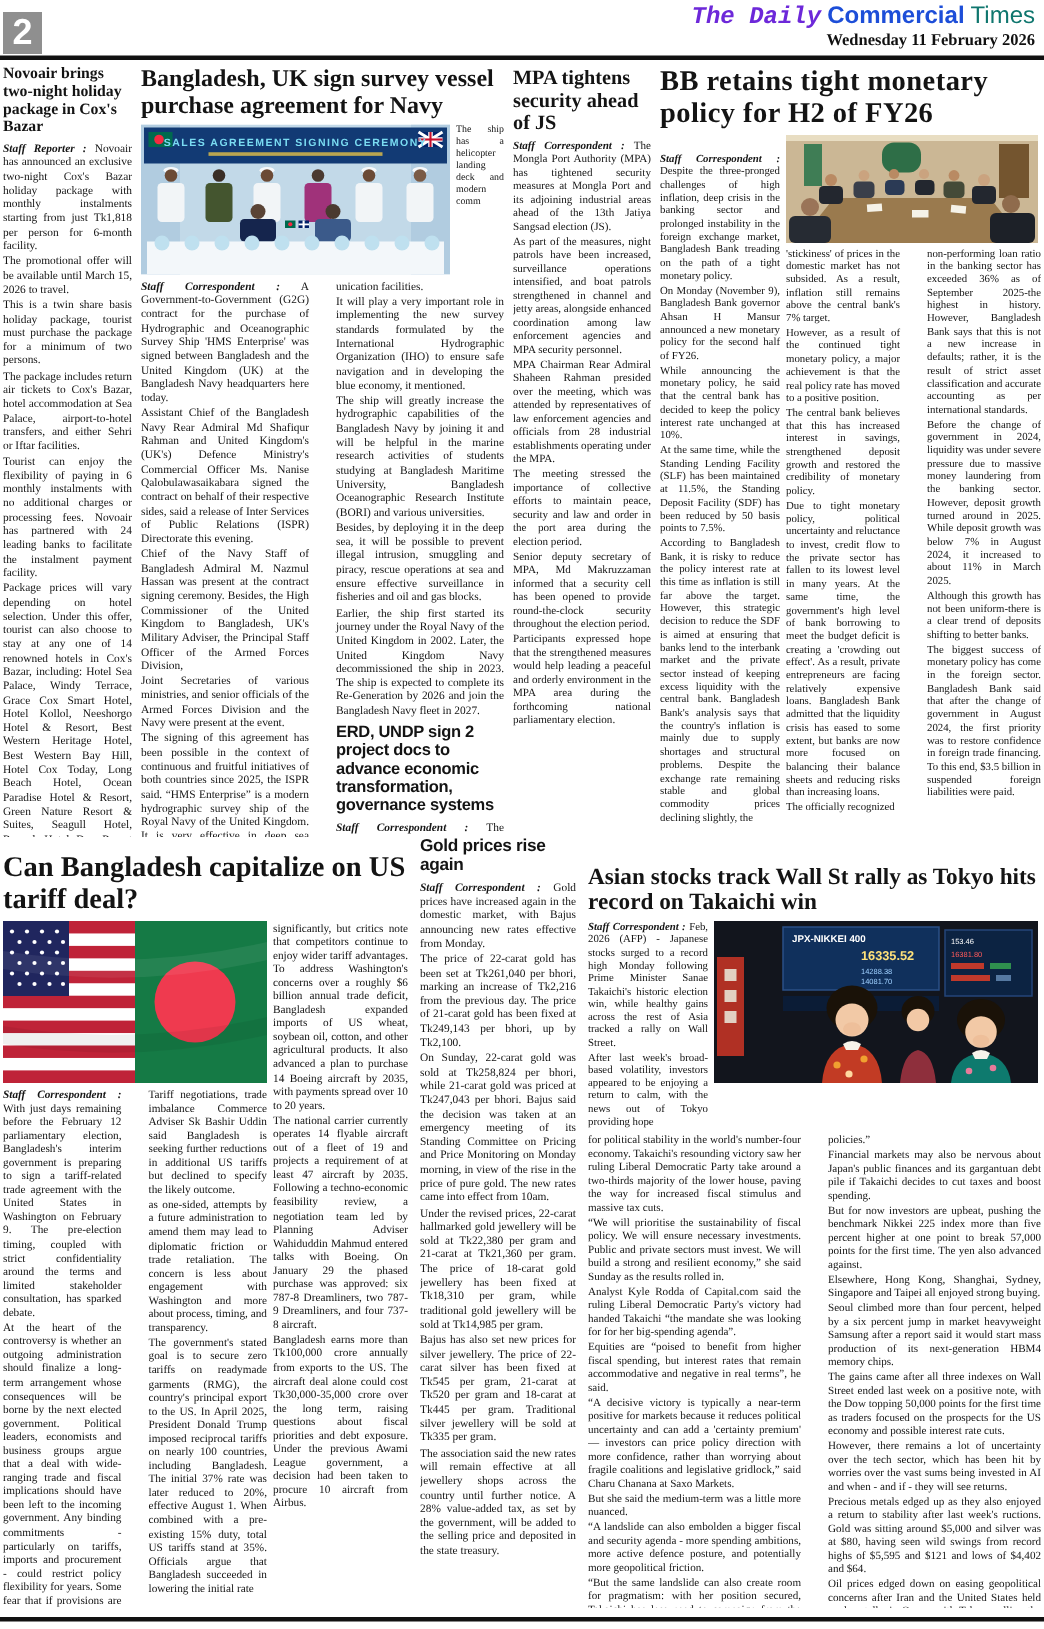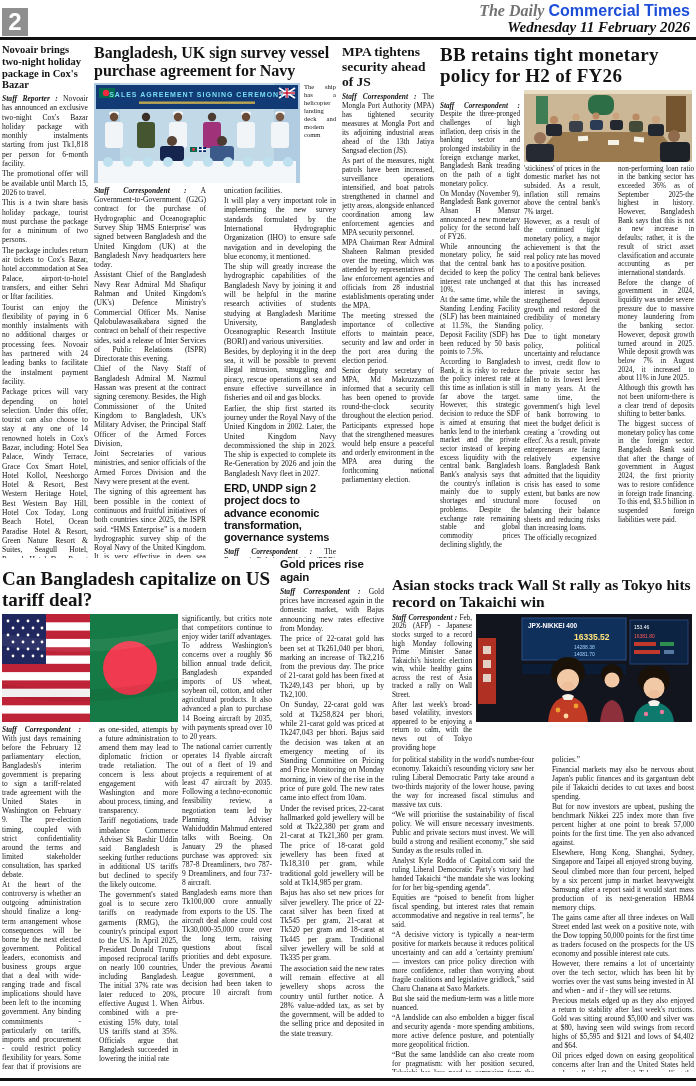--- a/index.html
+++ b/index.html
@@ -5,24 +5,24 @@
   html,body{margin:0;padding:0;background:#e9e9e9;}
   .page{position:relative;width:696px;height:1086px;background:#ffffff;margin:0 auto;
         font-family:"Liberation Serif","DejaVu Serif",serif;color:#141414;overflow:hidden;}
   
   .hdr{position:relative;height:40px;}
   .pagenum{position:absolute;left:2px;top:8px;width:26px;height:28px;background:#8f8f8f;
            color:#fff;font-family:"Liberation Sans",sans-serif;font-weight:bold;font-size:24px;
            display:flex;align-items:center;justify-content:center;}
   .masthead{position:absolute;right:6px;top:2px;text-align:right;}
   .mh-line{font-size:16px;line-height:18px;}
-  .mh-daily{font-style:italic;font-weight:bold;color:#737373;}
+  .mh-daily{font-style:italic;font-weight:bold;color:#6d28d9;font-family:Liberation Mono, monospace;}
   .mh-comm{font-family:"Liberation Sans",sans-serif;font-weight:bold;color:#1d4ed8;}
-  .mh-times{font-family:"Liberation Sans",sans-serif;font-weight:bold;color:#1d4ed8;}
-  .mh-date{font-style:italic;font-weight:bold;font-size:15px;line-height:14px;color:#111;}
+  .mh-times{font-family:"Liberation Sans",sans-serif;font-weight:normal;color:#0f766e;}
+  .mh-date{font-weight:bold;font-size:11px;line-height:14px;color:#111;}
   .toprule{position:absolute;left:0;top:37px;width:696px;height:3px;background:#111;}
   
   .main{position:relative;height:1043px;}
   .art{position:absolute;overflow:hidden;}
   .hl{font-weight:bold;text-align:left;line-height:1.12;margin:0 0 3px;}
   .hl-novo{font-size:10.5px;}
   .hl-navy{font-size:16px;}
   .hl-mpa{font-size:13.5px;}
   .hl-bb{font-size:19px;letter-spacing:.3px;}
   .hl-tariff{font-size:19px;}
@@ -182,21 +182,21 @@
 
     <article class="art" style="left:342px;top:4px;width:92px;height:514px;">
       <h2 class="hl hl-mpa">MPA tightens security ahead of JS</h2>
       <div class="bt" style="font-size:7.4px;line-height:9px;">
         <p><span class="byline">Staff Correspondent :</span> <span>The Mongla Port Authority (MPA) has tightened security measures at Mongla Port and its adjoining industrial areas ahead of the 13th Jatiya Sangsad election (JS).</span></p>
         <div>
             <p>As part of the measures, night patrols have been increased, surveillance operations intensified, and boat patrols strengthened in channel and jetty areas, alongside enhanced coordination among law enforcement agencies and MPA security personnel.</p>
             <p>MPA Chairman Rear Admiral Shaheen Rahman presided over the meeting, which was attended by representatives of law enforcement agencies and officials from 28 industrial establishments operating under the MPA.</p>
             <p>The meeting stressed the importance of collective efforts to maintain peace, security and law and order in the port area during the election period.</p>
             <p>Senior deputy secretary of MPA, Md Makruzzaman informed that a security cell has been opened to provide round-the-clock security throughout the election period.</p>
-            <p>Participants expressed hope that the strengthened measures would help ensure a peaceful and orderly environment in the MPA area during the forthcoming national parliamentary election.</p>
+            <p>Participants expressed hope that the strengthened measures would help leading a peaceful and orderly environment in the MPA area during the forthcoming national parliamentary election.</p>
           </div>
       </div>
     </article>
 
     <article class="art" style="left:440px;top:4px;width:254px;height:514px;">
       <h1 class="hl hl-bb">BB retains tight monetary policy for H2 of FY26</h1>
       <div class="row bt bt-sm" style="font-size:7.2px;line-height:8.7px;">
         <div style="width:80px;flex:none;margin-top:12px;">
           <p><span class="byline">Staff Correspondent :</span> <span>Despite the three-pronged challenges of high inflation, deep crisis in the banking sector and prolonged instability in the foreign exchange market, Bangladesh Bank treading on the path of a tight monetary policy.</span></p>
           <div>
@@ -242,21 +242,21 @@
                   <p>'stickiness' of prices in the domestic market has not subsided. As a result, inflation still remains above the central bank's 7% target.</p>
                   <p>However, as a result of the continued tight monetary policy, a major achievement is that the real policy rate has moved to a positive position.</p>
                   <p>The central bank believes that this has increased interest in savings, strengthened deposit growth and restored the credibility of monetary policy.</p>
                   <p>Due to tight monetary policy, political uncertainty and reluctance to invest, credit flow to the private sector has fallen to its lowest level in many years. At the same time, the government's high level of bank borrowing to meet the budget deficit is creating a 'crowding out effect'. As a result, private entrepreneurs are facing relatively expensive loans. Bangladesh Bank admitted that the liquidity crisis has eased to some extent, but banks are now more focused on balancing their balance sheets and reducing risks than increasing loans.</p>
                   <p>The officially recognized</p>
                 </div>
               </div>
             <div>
                 <div>
                   <p>non-performing loan ratio in the banking sector has exceeded 36% as of September 2025-the highest in history. However, Bangladesh Bank says that this is not a new increase in defaults; rather, it is the result of strict asset classification and accurate accounting as per international standards.</p>
-                  <p>Before the change of government in 2024, liquidity was under severe pressure due to massive money laundering from the banking sector. However, deposit growth turned around in 2025. While deposit growth was below 7% in August 2024, it increased to about 11% in June 2025.</p>
+                  <p>Before the change of government in 2024, liquidity was under severe pressure due to massive money laundering from the banking sector. However, deposit growth turned around in 2025. While deposit growth was below 7% in August 2024, it increased to about 11% in March 2025.</p>
                   <p>Although this growth has not been uniform-there is a clear trend of deposits shifting to better banks.</p>
                   <p>The biggest success of monetary policy has come in the foreign sector. Bangladesh Bank said that after the change of government in August 2024, the first priority was to restore confidence in foreign trade financing. To this end, $3.5 billion in suspended foreign liabilities were paid.</p>
                 </div>
               </div>
           </div>
         </div>
       </div>
     </article>
 
     <article class="art" style="left:2px;top:528px;width:270px;height:504px;">
@@ -310,22 +310,22 @@
           </svg>
           <div class="cols">
             <div>
               <p><span class="byline">Staff Correspondent :</span> <span>With just days remaining before the February 12 parliamentary election, Bangladesh's interim government is preparing to sign a tariff-related trade agreement with the United States in Washington on February 9. The pre-election timing, coupled with strict confidentiality around the terms and limited stakeholder consultation, has sparked debate.</span></p>
               <div>
                   <p>At the heart of the controversy is whether an outgoing administration should finalize a long-term arrangement whose consequences will be borne by the next elected government. Political leaders, economists and business groups argue that a deal with wide-ranging trade and fiscal implications should have been left to the incoming government. Any binding commitments - particularly on tariffs, imports and procurement - could restrict policy flexibility for years. Some fear that if provisions are perceived</p>
                 </div>
             </div>
             <div>
                 <div>
+                  <p>Tariff negotiations, trade imbalance Commerce Adviser Sk Bashir Uddin said Bangladesh is seeking further reductions in additional US tariffs but declined to specify the likely outcome.</p>
                   <p>as one-sided, attempts by a future administration to amend them may lead to diplomatic friction or trade retaliation. The concern is less about engagement with Washington and more about process, timing, and transparency.</p>
-                  <p>Tariff negotiations, trade imbalance Commerce Adviser Sk Bashir Uddin said Bangladesh is seeking further reductions in additional US tariffs but declined to specify the likely outcome.</p>
                   <p>The government's stated goal is to secure zero tariffs on readymade garments (RMG), the country's principal export to the US. In April 2025, President Donald Trump imposed reciprocal tariffs on nearly 100 countries, including Bangladesh. The initial 37% rate was later reduced to 20%, effective August 1. When combined with a pre-existing 15% duty, total US tariffs stand at 35%. Officials argue that Bangladesh succeeded in lowering the initial rate</p>
                 </div>
               </div>
           </div>
         </div>
         <div style="flex:1;min-width:0;">
           <div>
               <p>significantly, but critics note that competitors continue to enjoy wider tariff advantages. To address Washington's concerns over a roughly $6 billion annual trade deficit, Bangladesh expanded imports of US wheat, soybean oil, cotton, and other agricultural products. It also advanced a plan to purchase 14 Boeing aircraft by 2035, with payments spread over 10 to 20 years.</p>
               <p>The national carrier currently operates 14 flyable aircraft out of a fleet of 19 and projects a requirement of at least 47 aircraft by 2035. Following a techno-economic feasibility review, a negotiation team led by Planning Adviser Wahiduddin Mahmud entered talks with Boeing. On January 29 the phased purchase was approved: six 787-8 Dreamliners, two 787-9 Dreamliners, and four 737-8 aircraft.</p>
               <p>Bangladesh earns more than Tk100,000 crore annually from exports to the US. The aircraft deal alone could cost Tk30,000-35,000 crore over the long term, raising questions about fiscal priorities and debt exposure. Under the previous Awami League government, a decision had been taken to procure 10 aircraft from Airbus.</p>

